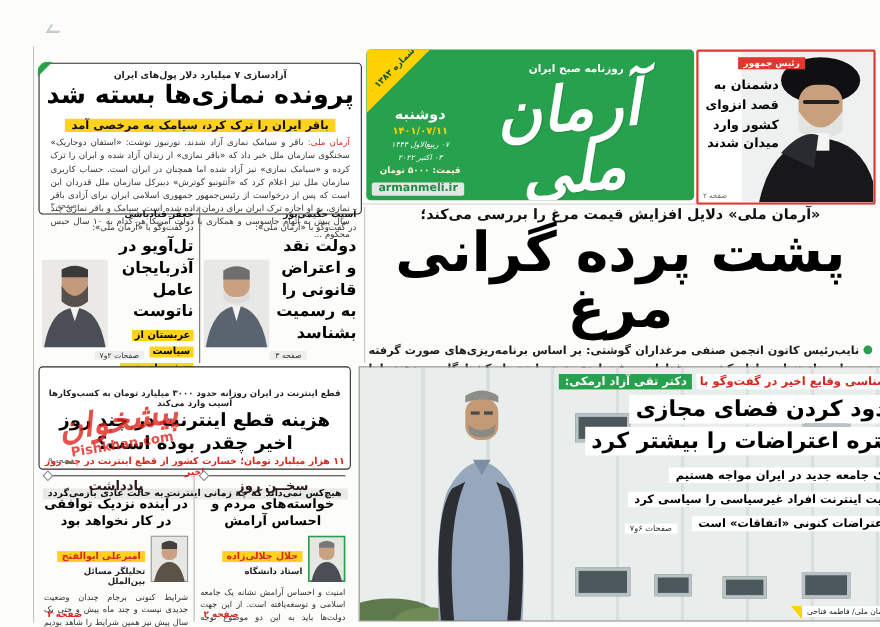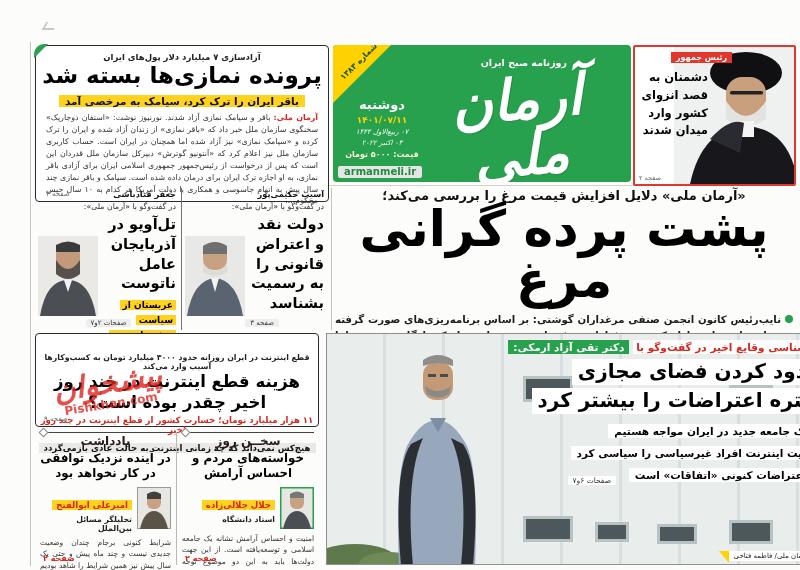--- a/index.html
+++ b/index.html
@@ -5,29 +5,29 @@
   * { box-sizing: border-box; margin:0; padding:0; }
   body { font-family:"DejaVu Sans", sans-serif; background:#fff; }
   .page { position:relative; width:800px; height:570px; background:#fcfcfb; overflow:hidden; direction:rtl; }
   .abs { position:absolute; }
 
   
   .nbox { border:1.5px solid #2b2b2b; background:#fff; border-radius:4px; }
   .pageref { font-size:7px; color:#666; }
 
   
-  #namazi { left:35px; top:45px; width:294px; height:157px; border-top-left-radius:12px; padding-top:6px; }
+  #namazi { left:35px; top:57px; width:294px; height:138px; border-top-left-radius:12px; padding-top:6px; }
   #namazi .fold { position:absolute; left:-2px; top:-2px; width:0; height:0;
     border-top:14px solid #27a14d; border-right:14px solid transparent; border-top-left-radius:10px;}
   #namazi .kicker { text-align:center; font-size:8.5px; font-weight:bold; color:#222; }
   #namazi .headline { text-align:center; font-size:23px; font-weight:900; color:#000; line-height:1.15; }
   #namazi .subwrap { text-align:center; margin:2px 0 3px; }
   #namazi .subhead { display:inline-block; background:#ffd21e; color:#111; font-weight:bold; font-size:10.5px; padding:0 6px; }
   #namazi .body { font-size:7.9px; color:#333; text-align:justify; line-height:1.5; padding:0 10px; }
-  #namazi .lead-label { color:#d7271d; font-weight:bold; }
+  #namazi .lead-label { color:#d7271d; font-weight:normal; }
   #namazi .pageref { position:absolute; left:10px; bottom:3px; }
 
   
   #masthead { left:333px; top:45px; width:298px; height:137px; background:#27a14d; border-radius:4px; overflow:hidden; }
   #masthead .issue { position:absolute; left:0; top:0; width:58px; height:58px; background:#ffd200;
     clip-path:polygon(0 0,100% 0,0 100%); }
   #masthead .issue .txt { position:absolute; left:-4px; top:12px; width:60px; transform:rotate(-45deg);
     text-align:center; font-size:8px; font-weight:bold; color:#14502a; line-height:1.2;}
   #masthead .tagline { position:absolute; right:64px; top:12px; color:#fff; font-size:9.5px; font-weight:bold; letter-spacing:1px; }
   #masthead .logo { position:absolute; right:12px; top:26px; width:200px; text-align:center; color:#fff;

